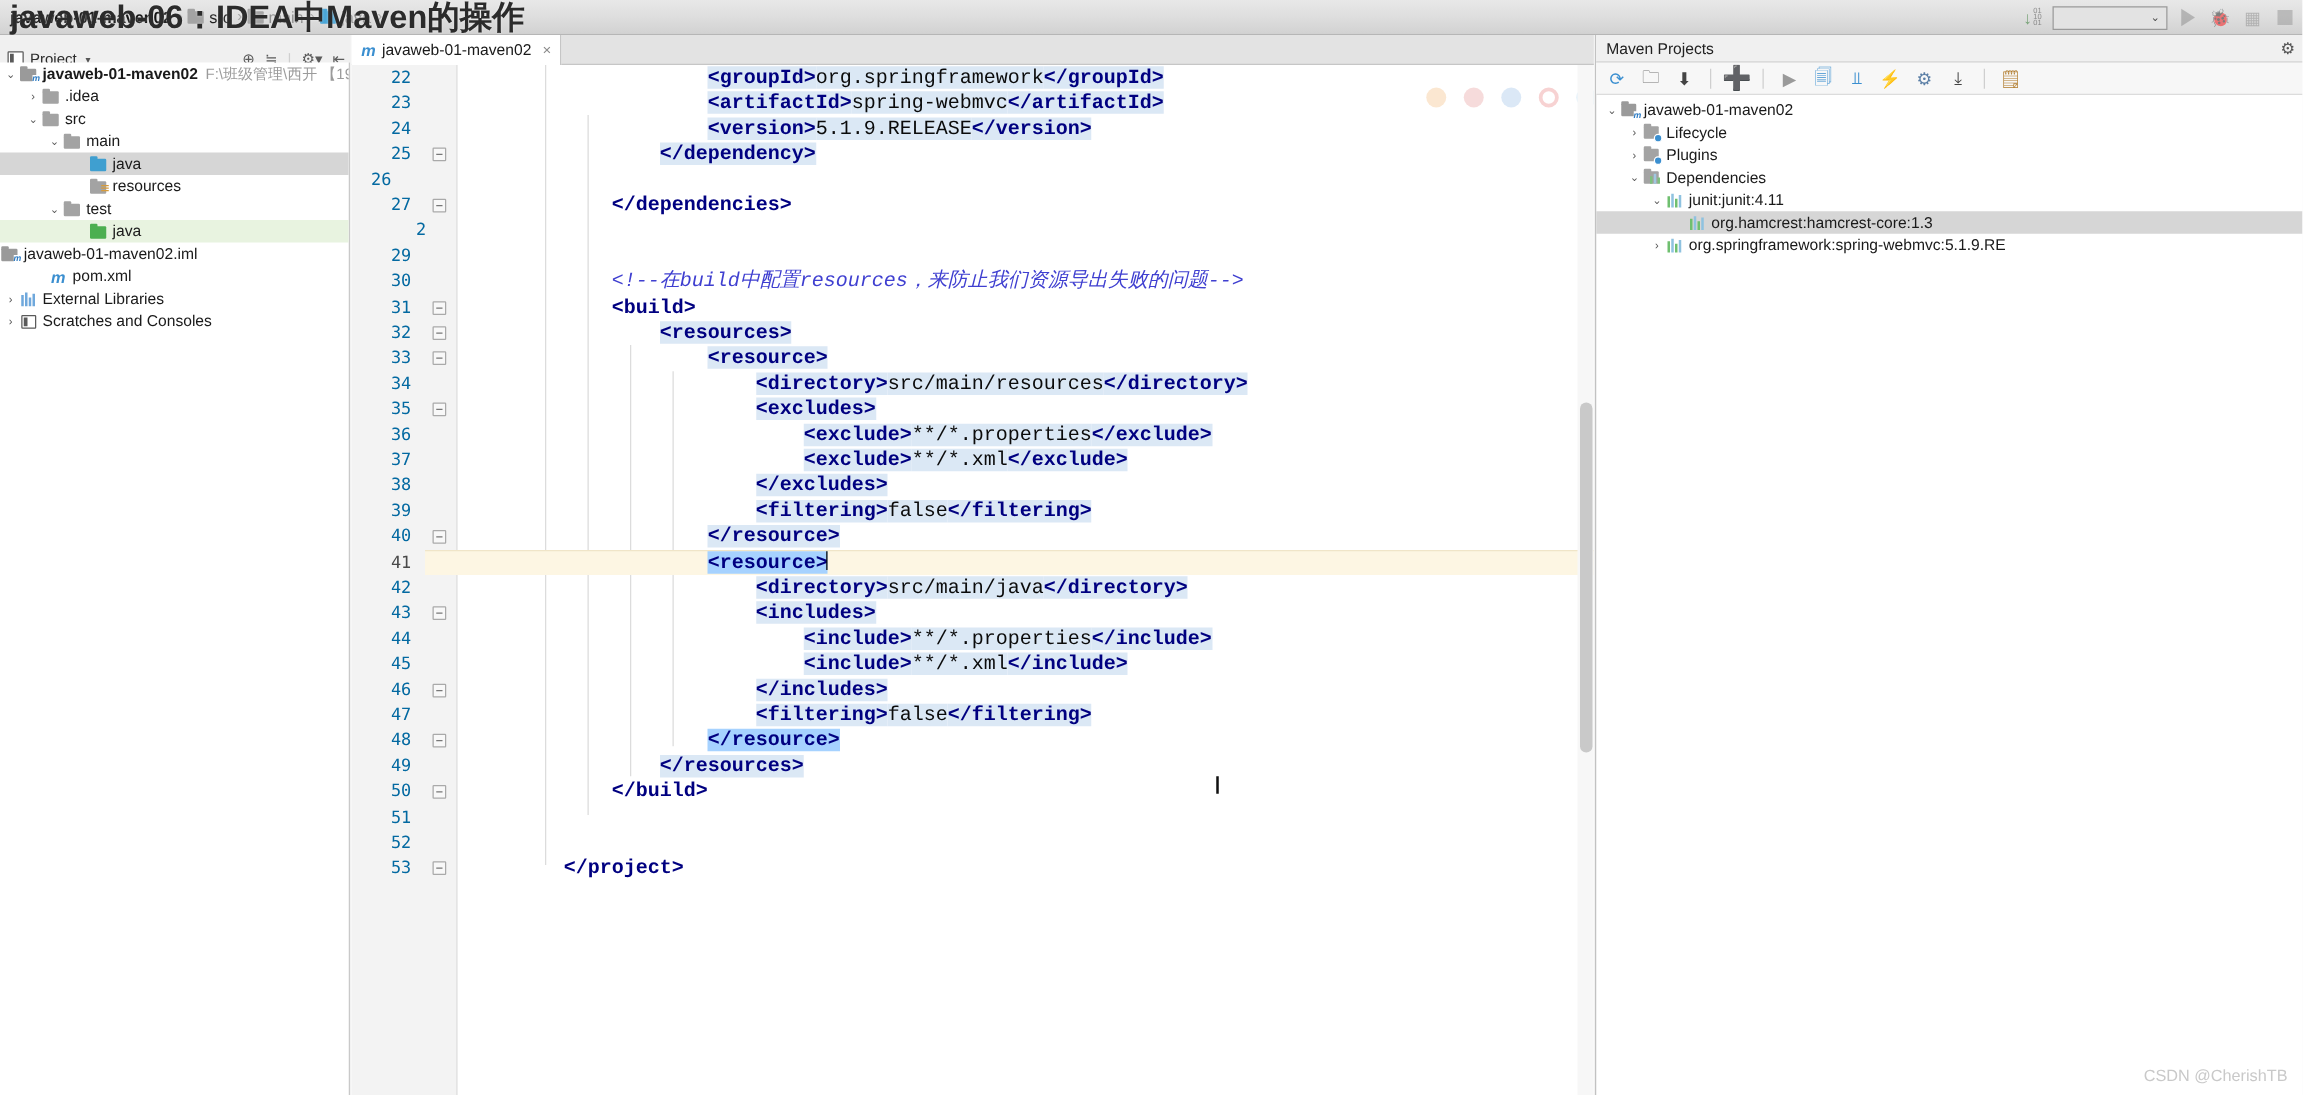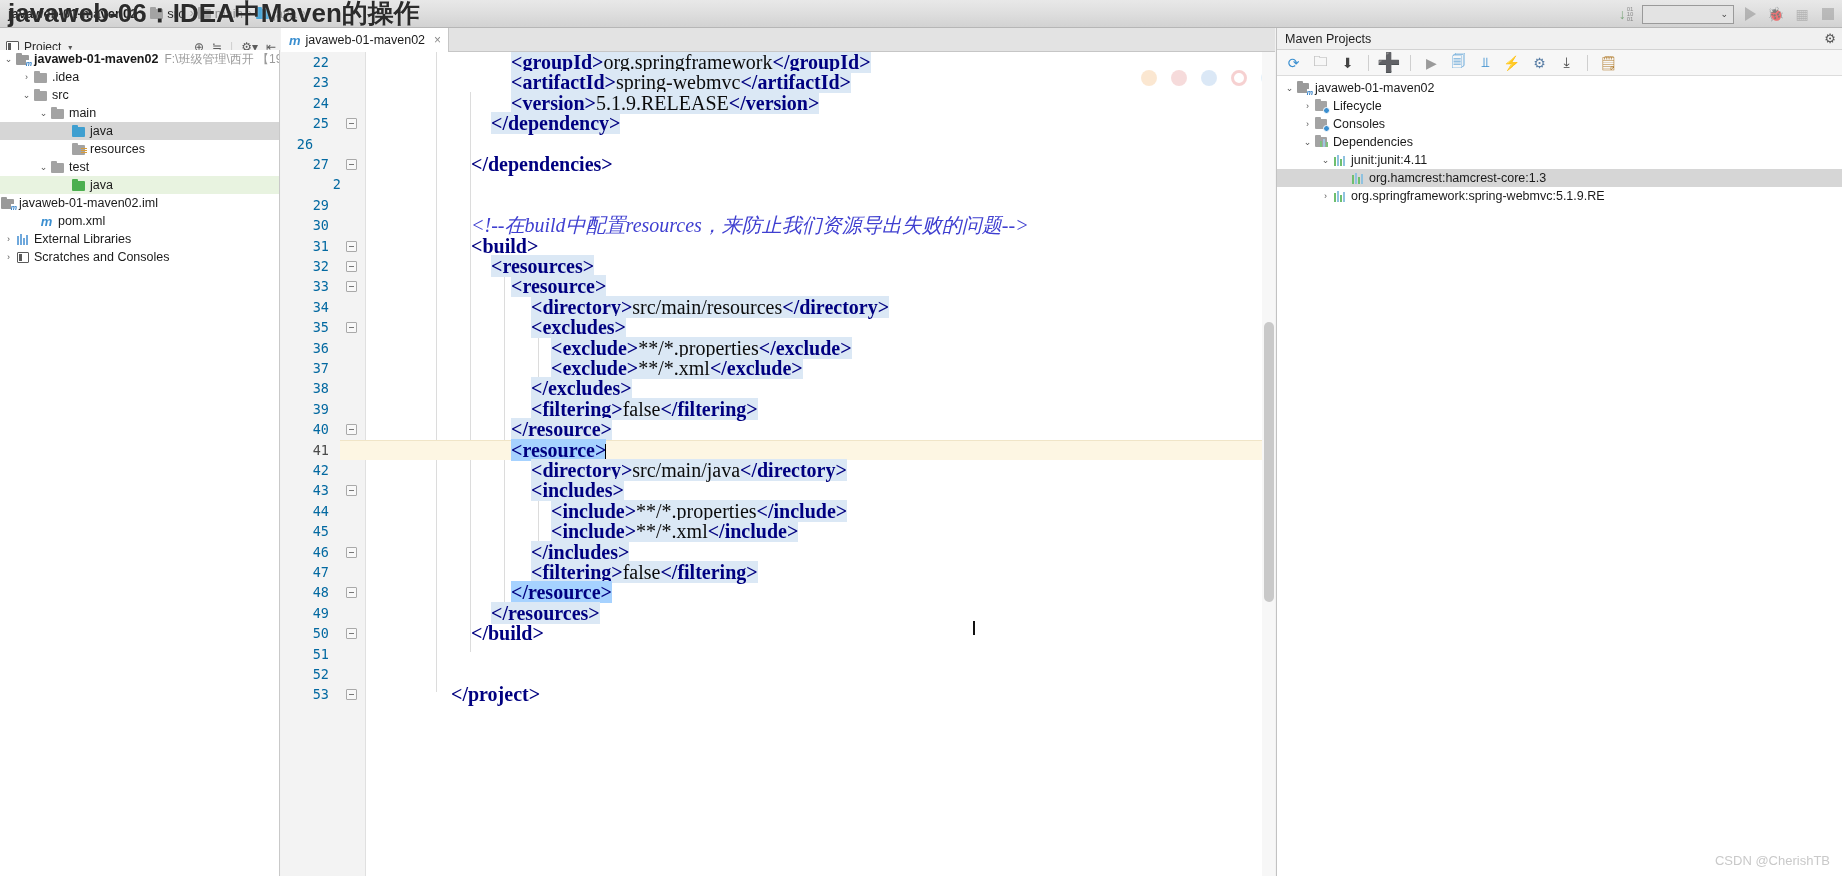--- a/index.html
+++ b/index.html
@@ -198,22 +198,22 @@
     position:absolute; left:65px; width:11px; height:11px;
     border:1px solid #a9a9a9; background:#f8f8f8; border-radius:1px;
   }
   .foldmark::after{
     content:""; position:absolute; left:2px; top:4px; width:5px; height:1px; background:#777;
   }
   .indent-guide { position:absolute; width:1px; background:#dcdcdc; }
 
   .ctext {
     position:absolute; left:85px;
-    font-family: Liberation Serif, serif;
-    font-size:20px; line-height:20.4px;
+    font-family: Liberation Mono, monospace;
+    font-size:16px; line-height:20.4px;
     white-space:pre; color:#0b0b0b;
   }
   .tag { color:#000080; font-weight:700; }
   .tagsel { background:#dbe8f5; }
   .cmt { color:#3f3fd0; font-style:italic; }
   .sel-blue { background:#a6d2ff; }
   .caret {
     display:inline-block; width:1px; height:15px; background:#000;
     vertical-align:-2px; margin-left:-1px;
   }
@@ -617,21 +617,21 @@
         <span class="tlabel">Lifecycle</span>
       </div>
 
       <div class="mrow" style="padding-left:24px">
         <span class="arrow">›</span>
         <span class="ticon">
           <span class="mico-fold" style="position:relative">
               <span class="cfg-dot"></span>
             </span>
         </span>
-        <span class="tlabel">Consoles</span>
+        <span class="tlabel">Plugins</span>
       </div>
 
       <div class="mrow" style="padding-left:24px">
         <span class="arrow">⌄</span>
         <span class="ticon">
           <span class="mico-fold" style="position:relative">
             <span class="bars-ic" style="position:absolute;right:0;bottom:1px;">
               <i style="height:6px;background:#7ec07e"></i>
                 <i style="height:8px;background:#a0c8e0"></i>
                 <i style="height:5px;background:#7ec07e"></i>

